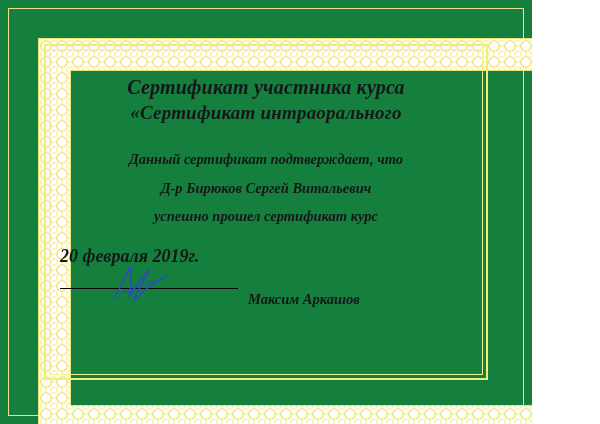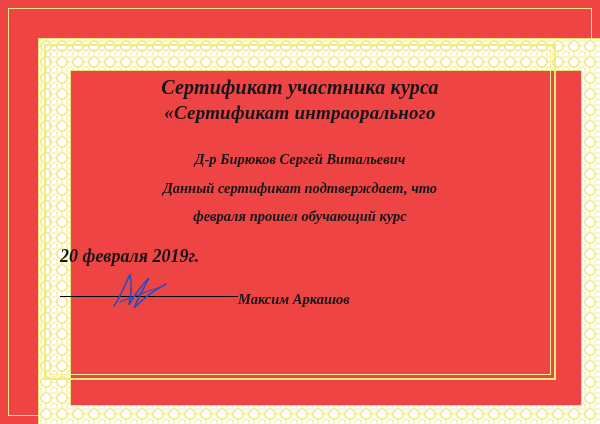--- a/index.html
+++ b/index.html
@@ -2,23 +2,23 @@
 <html><head>
 <meta charset="utf-8">
 <style>
   html, body {
     margin: 0;
     padding: 0;
     background: #ffffff;
   }
   #certificate {
     position: relative;
-    width: 600px;
+    width: 532px;
     height: 424px;
-    background: #ef4444;
+    background: #15803d;
     overflow: hidden;
     font-family: "Liberation Serif", serif;
   }
 
   
   .border-outer {
     position: absolute;
     left: 8px;
     top: 8px;
     right: 8px;
@@ -100,21 +100,22 @@
     font-size: 18px;
     font-style: italic;
     font-weight: bold;
     text-align: left;
   }
 
   .signature-row {
     margin-top: 20px;
     margin-left: 4px;
     display: flex;
-    align-items: center;
+    align-items: flex-start;
+    gap: 10px;
     position: relative;
   }
   .sig-line {
     width: 178px;
     border-bottom: 1.5px solid #000;
     height: 1px;
     position: relative;
   }
   .sig-scribble {
     position: absolute;
@@ -167,23 +168,23 @@
   <div class="border-inner-thin"></div>
 
   <div class="content">
 
     <div class="title-block">
       <div class="title-line">Сертификат участника курса</div>
       <div class="title-line sub">«Сертификат интраорального</div>
     </div>
 
     <div class="body-block">
+      <div class="body-line">Данный сертификат подтверждает, что</div>
       <div class="body-line">Д-р Бирюков Сергей Витальевич</div>
-      <div class="body-line">Данный сертификат подтверждает, что</div>
-      <div class="body-line">февраля прошел обучающий курс</div>
+      <div class="body-line">успешно прошел сертификат курс</div>
     </div>
 
     <div class="date-line">20 февраля 2019г.</div>
 
     <div class="signature-row">
       <div class="sig-line">
         <svg class="sig-scribble" width="70" height="38" viewBox="0 0 70 38">
           <path d="M6 34 C 14 22, 18 10, 22 3 C 24 12, 23 24, 21 33 C 26 24, 33 14, 41 6 C 36 16, 30 26, 26 36 C 34 28, 46 18, 58 12" fill="none" stroke="#2b4cc0" stroke-width="1.6" stroke-linecap="round"></path>
           <path d="M12 30 C 22 26, 34 21, 50 16" fill="none" stroke="#2b4cc0" stroke-width="1.2" stroke-linecap="round"></path>
         </svg>

